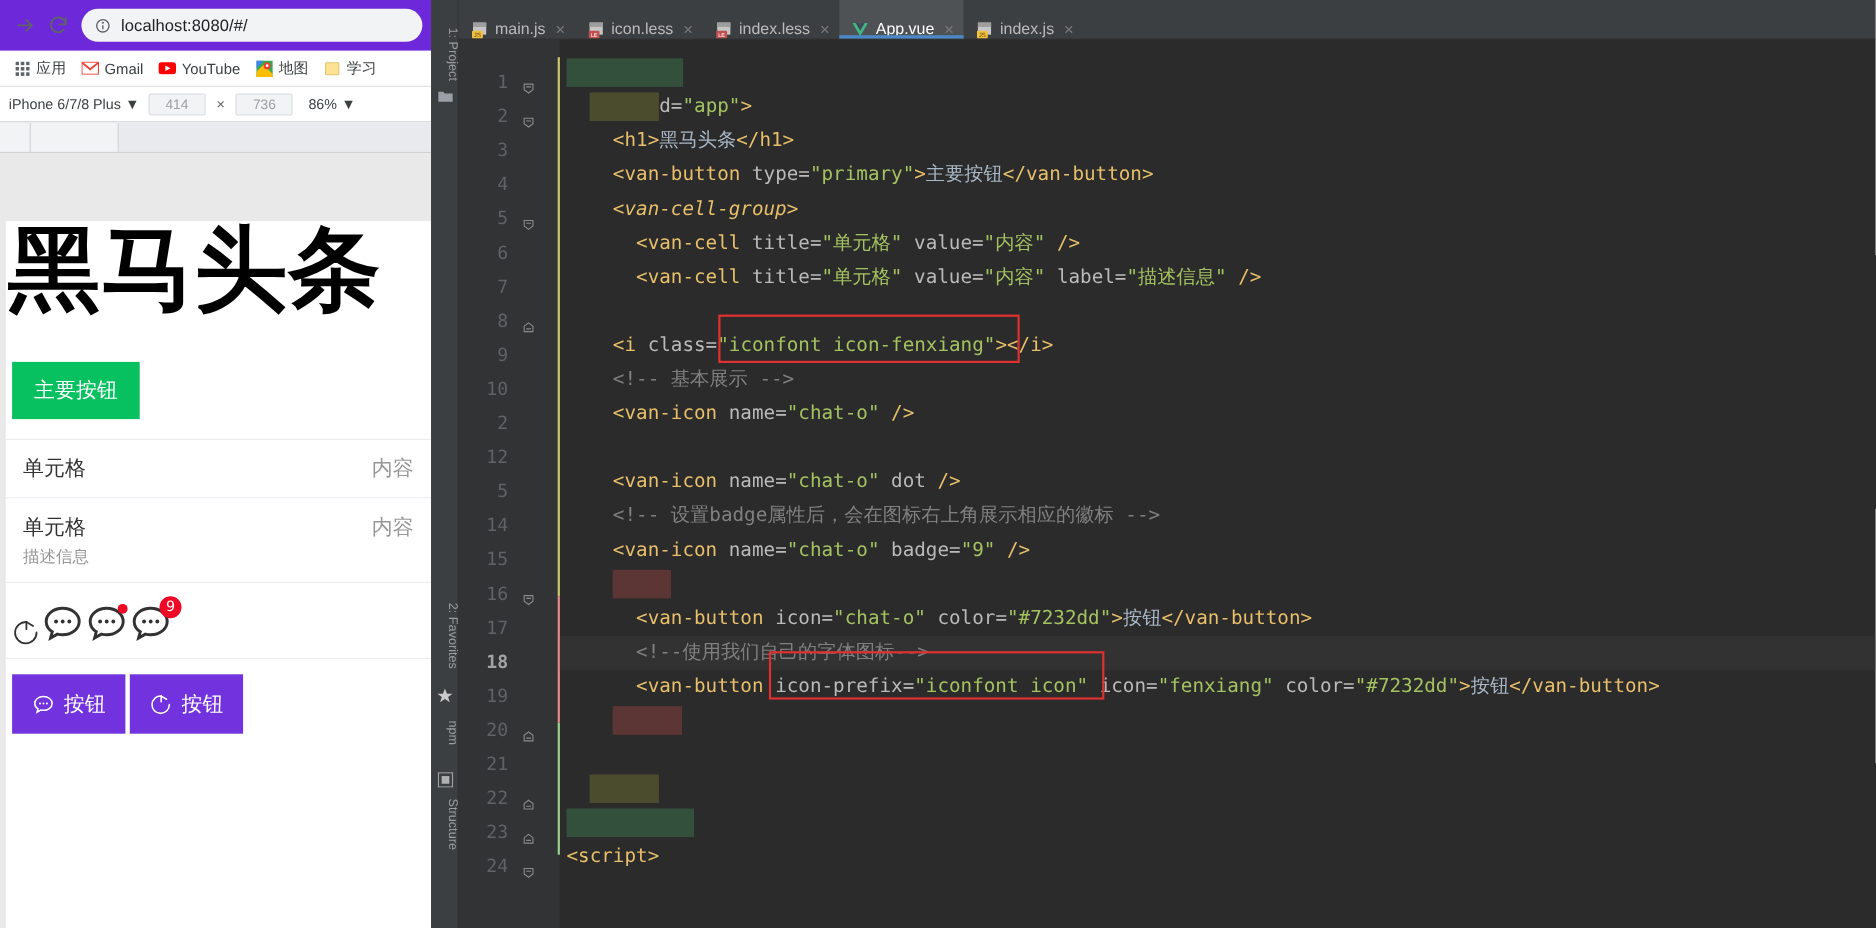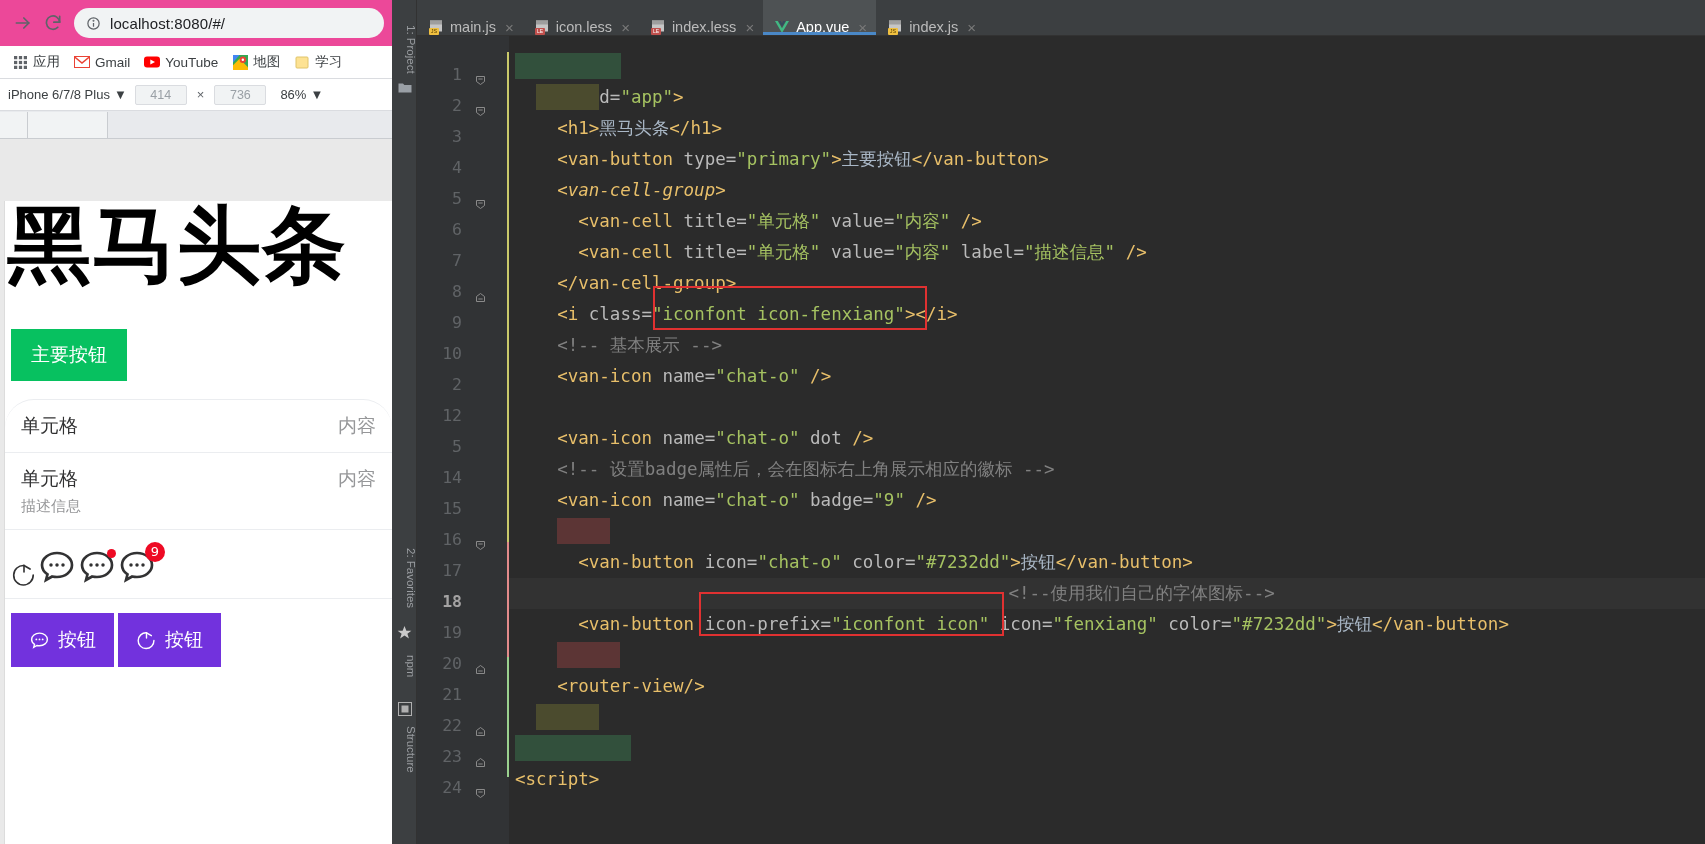--- a/index.html
+++ b/index.html
@@ -14,21 +14,21 @@
 
   
   .browser {
     position: absolute; left: 0; top: 0;
     width: 392px; height: 844px;
     background: #ffffff;
     overflow: hidden;
   }
   .bw-toolbar {
     height: 46px; display: flex; align-items: center;
-    padding: 0 8px; background: #ec4899;
+    padding: 0 8px; background: #6d28d9;
   }
   .nav-ico {
     width: 30px; height: 30px; flex: 0 0 30px;
     display: flex; align-items: center; justify-content: center;
     color: #5f6368;
   }
   .nav-ico svg { display:block; }
   .omnibox {
     flex: 1 1 auto; height: 30px; margin-left: 6px;
     background: #f1f3f4; border-radius: 15px;
@@ -87,21 +87,21 @@
   .app-h1 {
     font-size: 84px; line-height: 1.05; font-weight: bold; color: #000;
     margin: 52px 0 40px 2px; letter-spacing: 1px;
     font-family: "DejaVu Sans", sans-serif;
   }
   .van-btn-primary {
     display: inline-block; background: #07c160; color: #fff;
     font-size: 19px; padding: 13px 20px; border: none; margin: 0 0 0 6px;
     font-family: "DejaVu Sans", sans-serif;
   }
-  .cell-group { margin-top: 18px; border-top: 1px solid #ebedf0; border-radius: 29px; }
+  .cell-group { margin-top: 18px; border-top: 1px solid #ebedf0; }
   .cell {
     display: flex; align-items: flex-start; justify-content: space-between;
     padding: 13px 16px; border-bottom: 1px solid #ebedf0;
     font-size: 19px; color: #323233;
     font-family: "DejaVu Sans", sans-serif;
   }
   .cell .ct { flex: 1 1 auto; }
   .cell .cv { color: #969799; font-size: 19px; white-space: nowrap; }
   .cell .cl { color: #969799; font-size: 15px; margin-top: 5px; }
 
@@ -585,33 +585,31 @@
       </div>
 
     <div class="code" id="code">
         <div class="cline" style="top: 15px;"><span class="t-tag">&lt;template</span><span class="t-tag">&gt;</span></div>
         <div class="cline" style="top: 46px;">  <span class="t-tag">&lt;div</span> <span class="t-attr">id</span><span class="t-attr">=</span><span class="t-str">"app"</span><span class="t-tag">&gt;</span></div>
         <div class="cline" style="top: 77px;">    <span class="t-tag">&lt;h1</span><span class="t-tag">&gt;</span>黑马头条<span class="t-tag">&lt;/h1</span><span class="t-tag">&gt;</span></div>
         <div class="cline" style="top: 108px;">    <span class="t-tag">&lt;van-button</span> <span class="t-attr">type</span><span class="t-attr">=</span><span class="t-str">"primary"</span><span class="t-tag">&gt;</span>主要按钮<span class="t-tag">&lt;/van-button</span><span class="t-tag">&gt;</span></div>
         <div class="cline" style="top: 139px; font-style: italic;">    <span class="t-tag">&lt;van-cell-group</span><span class="t-tag">&gt;</span></div>
         <div class="cline" style="top: 170px;">      <span class="t-tag">&lt;van-cell</span> <span class="t-attr">title</span><span class="t-attr">=</span><span class="t-str">"单元格"</span> <span class="t-attr">value</span><span class="t-attr">=</span><span class="t-str">"内容"</span> <span class="t-tag">/</span><span class="t-tag">&gt;</span></div>
         <div class="cline" style="top: 201px;">      <span class="t-tag">&lt;van-cell</span> <span class="t-attr">title</span><span class="t-attr">=</span><span class="t-str">"单元格"</span> <span class="t-attr">value</span><span class="t-attr">=</span><span class="t-str">"内容"</span> <span class="t-attr">label</span><span class="t-attr">=</span><span class="t-str">"描述信息"</span> <span class="t-tag">/</span><span class="t-tag">&gt;</span></div>
-        <div class="cline" style="top: 232px;">    <span class="t-tag">&lt;/van-cell-group</span><span class="t-tag">&gt;</span></div>
         <div class="cline" style="top: 263px;">    <span class="t-tag">&lt;i</span> <span class="t-attr">class</span><span class="t-attr">=</span><span class="t-str">"iconfont icon-fenxiang"</span><span class="t-tag">&gt;</span><span class="t-tag">&lt;/i</span><span class="t-tag">&gt;</span></div>
         <div class="cline" style="top: 294px;"><span class="t-cmt">    &lt;!-- 基本展示 --&gt;</span></div>
         <div class="cline" style="top: 325px;">    <span class="t-tag">&lt;van-icon</span> <span class="t-attr">name</span><span class="t-attr">=</span><span class="t-str">"chat-o"</span> <span class="t-tag">/</span><span class="t-tag">&gt;</span></div>
         <div class="cline" style="top: 387px;">    <span class="t-tag">&lt;van-icon</span> <span class="t-attr">name</span><span class="t-attr">=</span><span class="t-str">"chat-o"</span> <span class="t-attr">dot</span> <span class="t-tag">/</span><span class="t-tag">&gt;</span></div>
         <div class="cline" style="top: 418px;"><span class="t-cmt">    &lt;!-- 设置badge属性后，会在图标右上角展示相应的徽标 --&gt;</span></div>
         <div class="cline" style="top: 449px;">    <span class="t-tag">&lt;van-icon</span> <span class="t-attr">name</span><span class="t-attr">=</span><span class="t-str">"chat-o"</span> <span class="t-attr">badge</span><span class="t-attr">=</span><span class="t-str">"9"</span> <span class="t-tag">/</span><span class="t-tag">&gt;</span></div>
         <div class="cline" style="top: 480px;">    <span class="t-tag">&lt;div</span><span class="t-tag">&gt;</span></div>
         <div class="cline" style="top: 511px;">      <span class="t-tag">&lt;van-button</span> <span class="t-attr">icon</span><span class="t-attr">=</span><span class="t-str">"chat-o"</span> <span class="t-attr">color</span><span class="t-attr">=</span><span class="t-str">"#7232dd"</span><span class="t-tag">&gt;</span>按钮<span class="t-tag">&lt;/van-button</span><span class="t-tag">&gt;</span></div>
-        <div class="cline hl" style="top: 542px; text-align: center;"><span class="t-cmt">      &lt;!--使用我们自己的字体图标--&gt;</span></div>
+        <div class="cline hl" style="top: 542px;"><span class="t-cmt">      &lt;!--使用我们自己的字体图标--&gt;</span></div>
         <div class="cline" style="top: 573px;">      <span class="t-tag">&lt;van-button</span> <span class="t-attr">icon-prefix</span><span class="t-attr">=</span><span class="t-str">"iconfont icon"</span> <span class="t-attr">icon</span><span class="t-attr">=</span><span class="t-str">"fenxiang"</span> <span class="t-attr">color</span><span class="t-attr">=</span><span class="t-str">"#7232dd"</span><span class="t-tag">&gt;</span>按钮<span class="t-tag">&lt;/van-button</span><span class="t-tag">&gt;</span></div>
         <div class="cline" style="top: 604px;">    <span class="t-tag">&lt;/div</span><span class="t-tag">&gt;</span></div>
-        <div class="cline" style="top: 635px;">    <span class="t-tag">&lt;router-view</span><span class="t-tag">/</span><span class="t-tag">&gt;</span></div>
         <div class="cline" style="top: 666px;">  <span class="t-tag">&lt;/div</span><span class="t-tag">&gt;</span></div>
         <div class="cline" style="top: 697px;"><span class="t-tag">&lt;/template</span><span class="t-tag">&gt;</span></div>
         <div class="cline" style="top: 728px;"><span class="t-tag">&lt;script</span><span class="t-tag">&gt;</span></div>
         <div class="bg-tpl" style="position: absolute; left: 6px; top: 17px; width: 105.5px; height: 26px; pointer-events: none;"></div>
         <div class="bg-tpl" style="position: absolute; left: 6px; top: 699px; width: 116.05px; height: 26px; pointer-events: none;"></div>
         <div class="bg-div" style="position: absolute; left: 27.1px; top: 48px; width: 63.3px; height: 26px; pointer-events: none;"></div>
         <div class="bg-div" style="position: absolute; left: 27.1px; top: 668px; width: 63.3px; height: 26px; pointer-events: none;"></div>
         <div class="bg-divr" style="position: absolute; left: 48.2px; top: 482px; width: 52.75px; height: 26px; pointer-events: none;"></div>
         <div class="bg-divr" style="position: absolute; left: 48.2px; top: 606px; width: 63.3px; height: 26px; pointer-events: none;"></div>
       </div>

